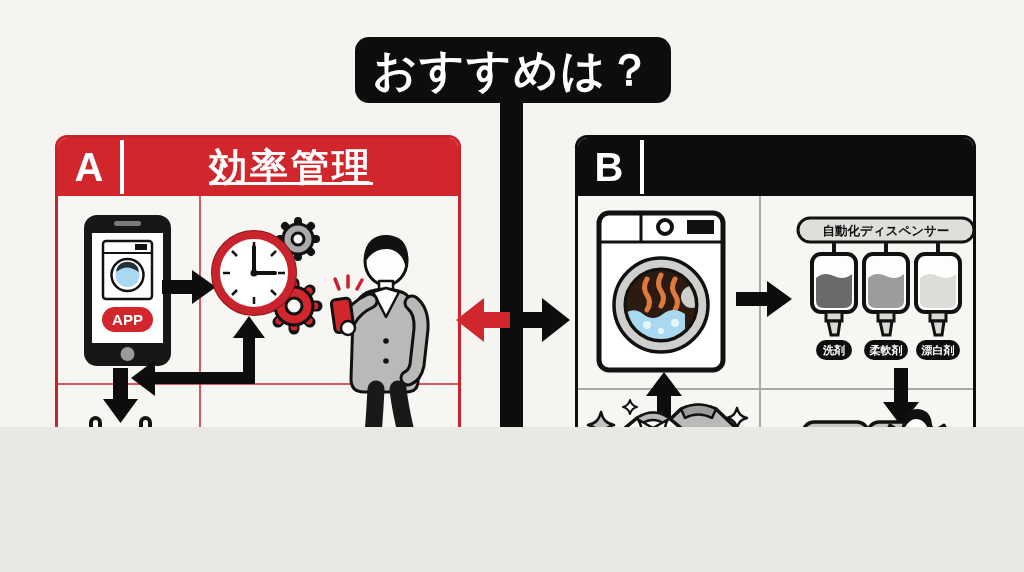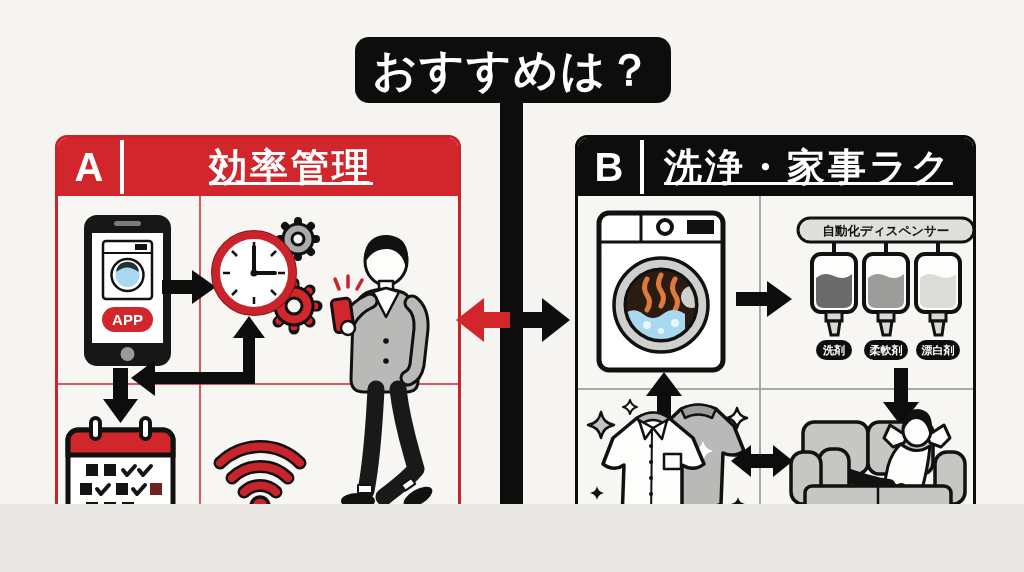--- a/index.html
+++ b/index.html
@@ -1,17 +1,17 @@
 <!DOCTYPE html>
 <html><head>
 <meta charset="utf-8">
 <style>
   html,body{margin:0;padding:0;}
   body{font-family:"Liberation Sans","DejaVu Sans",sans-serif;background:#e9e8e5;}
-  #stage{position:relative;width:1024px;height:504px;background:#f5f4f1;overflow:hidden;}
+  #stage{position:relative;width:1024px;height:427px;background:#f5f4f1;overflow:hidden;}
   .abs{position:absolute;}
 
   
   #title-box{left:355px;top:37px;width:316px;height:66px;background:#0d0d0d;border-radius:14px;
     display:flex;align-items:center;justify-content:center;z-index:30;}
   #title-box span{color:#fff;font-size:44px;font-weight:bold;letter-spacing:2px;}
 
   
   #center-bar{left:500px;top:98px;width:23px;height:434px;background:#0d0d0d;z-index:10;}
   #center-arrows{left:448px;top:293px;z-index:20;}
@@ -210,21 +210,20 @@
     </svg>
   </div>
 
   <div class="abs panel" id="panel-b">
     <div class="vline"></div>
     <div class="hline"></div>
 
     <div class="panel-header">
       <div class="panel-letter">B</div>
       <div class="panel-sep"></div>
-      <div class="panel-title">洗浄・家事ラク</div>
     </div>
 
     <svg class="abs" style="left:17px;top:71px;" width="132" height="165" viewBox="0 0 132 165">
       <rect x="4" y="4" width="124" height="157" rx="10" fill="#fff" stroke="#111" stroke-width="5"></rect>
       <line x1="4" y1="33" x2="128" y2="33" stroke="#111" stroke-width="3"></line>
       <line x1="46" y1="4" x2="46" y2="33" stroke="#111" stroke-width="3"></line>
       <circle cx="70" cy="18" r="7" fill="#fff" stroke="#111" stroke-width="4"></circle>
       <rect x="92" y="11" width="27" height="14" fill="#111"></rect>
       <circle cx="66" cy="96" r="47" fill="#cfcfcd" stroke="#111" stroke-width="3.5"></circle>
       <circle cx="66" cy="96" r="36" fill="#2b1b10" stroke="#111" stroke-width="3"></circle>

